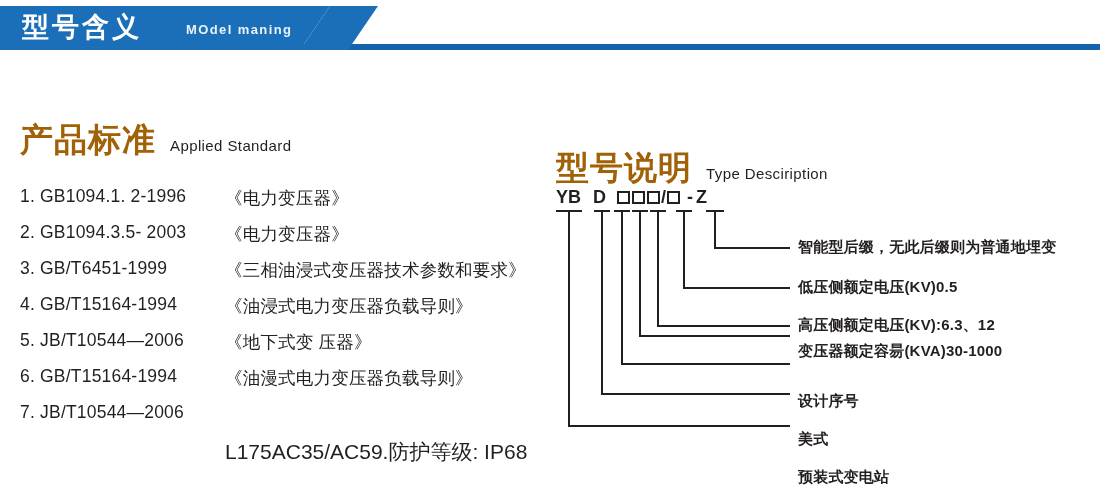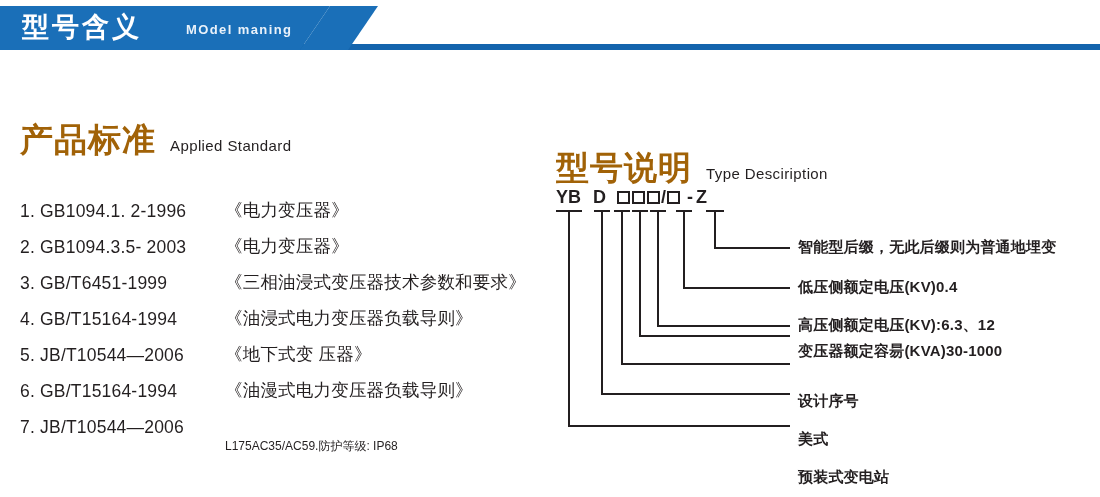--- a/index.html
+++ b/index.html
@@ -97,35 +97,35 @@
 
   
   .std-list {
     position: absolute;
     left: 20px;
     top: 186px;
     width: 520px;
   }
   .std-row {
     display: flex;
-    align-items: flex-end;
+    align-items: flex-start;
     height: 36px;
     font-size: 17.5px;
     letter-spacing: 0.2px;
     white-space: nowrap;
   }
   .std-code {
     width: 205px;
     flex: 0 0 205px;
   }
   .std-name { flex: 1 1 auto; }
   .std-cont {
     display: flex;
     height: 36px;
-    font-size: 12px;
+    font-size: 21px;
     white-space: nowrap;
   }
   .std-cont .pad { width: 205px; flex: 0 0 205px; }
 
   
   .diagram {
     position: absolute;
     left: 548px;
     top: 186px;
     width: 540px;
@@ -250,19 +250,19 @@
 
       <path d="M74,25 L74,178 L242,178"></path>
 
       <path d="M54,25 L54,208 L242,208"></path>
 
       <path d="M21,25 L21,240 L242,240"></path>
     </g>
   </svg>
 
   <div class="label" style="left:250px; top:52px;">智能型后缀，无此后缀则为普通地埋变</div>
-  <div class="label" style="left:250px; top:92px;">低压侧额定电压(KV)0.4</div>
+  <div class="label" style="left:250px; top:92px;">低压侧额定电压(KV)0.5</div>
   <div class="label" style="left:250px; top:130px;">高压侧额定电压(KV):6.3、12</div>
   <div class="label" style="left:250px; top:156px;">变压器额定容昜(KVA)30-1000</div>
   <div class="label" style="left:250px; top:206px;">设计序号</div>
   <div class="label" style="left:250px; top:244px;">美式</div>
   <div class="label" style="left:250px; top:282px;">预装式变电站</div>
 </div>
 
 </body></html>

